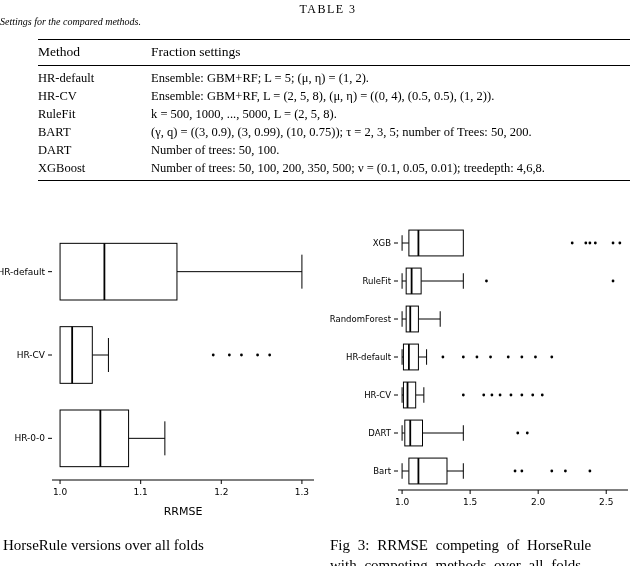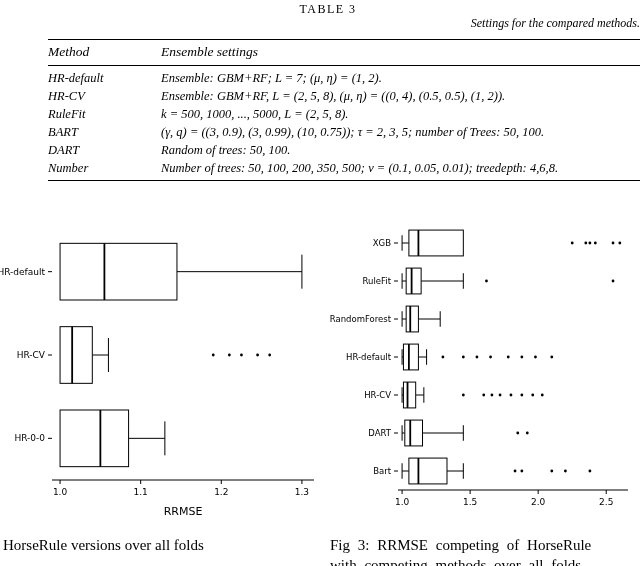--- a/index.html
+++ b/index.html
@@ -3,26 +3,26 @@
 <meta charset="utf-8">
 <style>
   * { margin:0; padding:0; box-sizing:border-box; }
   html,body { background:#fff; }
   body { width:640px; height:566px; overflow:hidden; color:#000;
          font-family:"Liberation Serif", serif; }
   .page { position:relative; width:640px; height:566px; overflow:hidden; background:#fff; }
 
   .tcap1 { position:absolute; top:2px; left:8px; width:100%; text-align:center;
            font-size:12px; letter-spacing:1.5px; }
-  .tcap2 { position:absolute; top:16px; left:0; width:100%; text-align:right;
-           font-style:italic; font-size:12px; }
-
-  table.settings { position:absolute; top:39px; left:48px; width:592px;
+  .tcap2 { position:absolute; top:16px; left:0; width:100%; text-align:left;
+           font-style:italic; font-size:10px; }
+
+  table.settings { position:absolute; top:39px; left:38px; width:592px;
                    border-collapse:collapse;
-                   border-top:1.6px solid #000; border-bottom:1.6px solid #000;font-style:italic; }
+                   border-top:1.6px solid #000; border-bottom:1.6px solid #000; }
   table.settings th { text-align:left; font-weight:normal; font-size:13.5px;
                       padding:4px 0 5px 0; border-bottom:1px solid #000; }
   table.settings th:first-child { width:113px; }
   table.settings td { font-size:12.5px; line-height:18px; white-space:nowrap;
                       vertical-align:top; }
   table.settings tbody tr:first-child td { padding-top:3px; }
   table.settings tbody tr:last-child td { padding-bottom:3px; }
 
   svg.boxchart { position:absolute; background:#fff; }
   #fig2-chart { left:0;   top:220px; }
@@ -38,46 +38,46 @@
 
 <div class="page">
 
   <div class="tcap1">TABLE 3</div>
   <div class="tcap2">Settings for the compared methods.</div>
 
   <table class="settings">
     <thead>
       <tr>
         <th>Method</th>
-        <th>Ensemble settings</th>
+        <th>Fraction settings</th>
       </tr>
     </thead>
     <tbody id="table-body">
         <tr>
           <td>HR-default</td>
-          <td>Ensemble: GBM+RF; L = 7; (μ, η) = (1, 2).</td>
+          <td>Ensemble: GBM+RF; L = 5; (μ, η) = (1, 2).</td>
         </tr>
         <tr>
           <td>HR-CV</td>
           <td>Ensemble: GBM+RF, L = (2, 5, 8), (μ, η) = ((0, 4), (0.5, 0.5), (1, 2)).</td>
         </tr>
         <tr>
           <td>RuleFit</td>
           <td>k = 500, 1000, ..., 5000, L = (2, 5, 8).</td>
         </tr>
         <tr>
           <td>BART</td>
-          <td>(γ, q) = ((3, 0.9), (3, 0.99), (10, 0.75)); τ = 2, 3, 5; number of Trees: 50, 100.</td>
+          <td>(γ, q) = ((3, 0.9), (3, 0.99), (10, 0.75)); τ = 2, 3, 5; number of Trees: 50, 200.</td>
         </tr>
         <tr>
           <td>DART</td>
-          <td>Random of trees: 50, 100.</td>
-        </tr>
-        <tr>
-          <td>Number</td>
+          <td>Number of trees: 50, 100.</td>
+        </tr>
+        <tr>
+          <td>XGBoost</td>
           <td>Number of trees: 50, 100, 200, 350, 500; ν = (0.1, 0.05, 0.01); treedepth: 4,6,8.</td>
         </tr>
       </tbody>
   </table>
 
   <svg id="fig2-chart" class="boxchart" width="326" height="300">
       <line x1="52" y1="260" x2="314" y2="260" stroke="#000" stroke-width="1"></line>
       <line x1="60.06153846153847" y1="260" x2="60.06153846153847" y2="264" stroke="#000"></line>
       <text x="60.06153846153847" y="275" text-anchor="middle" font-size="9">1.0</text>
       <line x1="140.67692307692317" y1="260" x2="140.67692307692317" y2="264" stroke="#000"></line>

